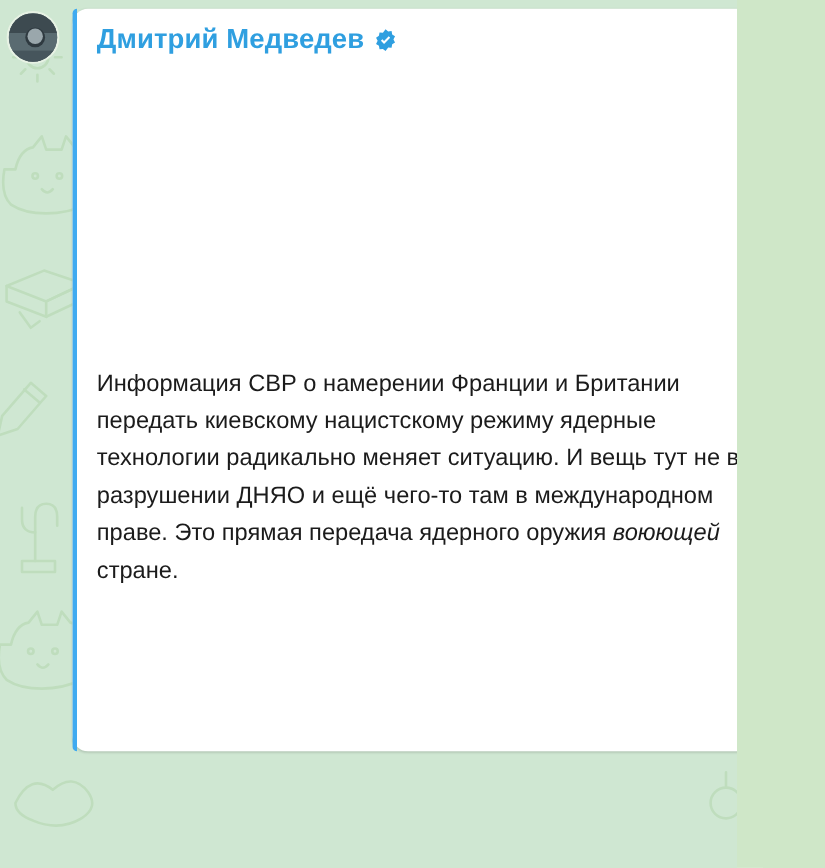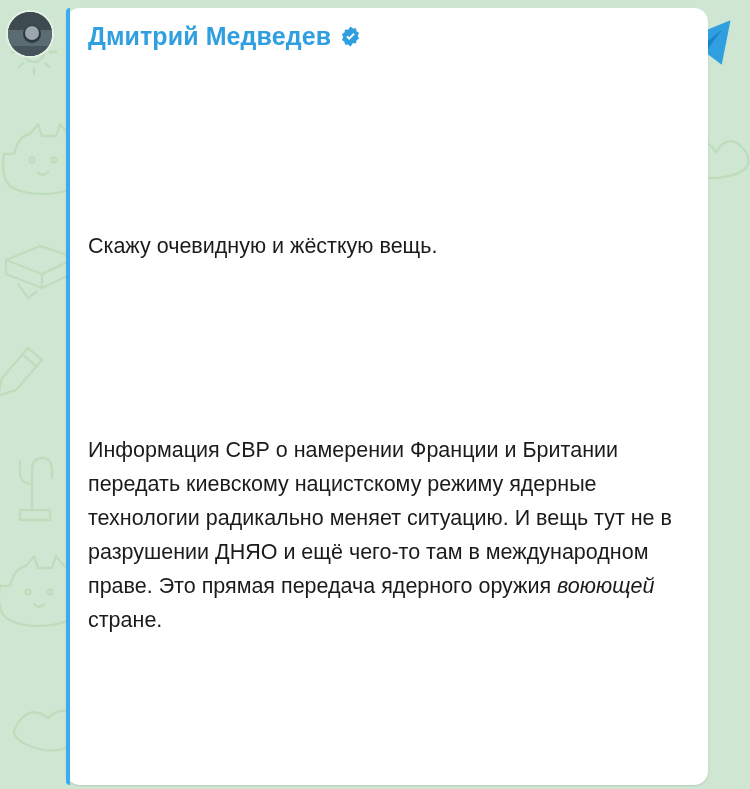--- a/index.html
+++ b/index.html
@@ -8,21 +8,21 @@
   }
   body {
     width: 750px;
     height: 789px;
     font-family: "Liberation Sans", sans-serif;
     background: #cfe7c8;
     overflow: hidden;
   }
   #screen {
     position: relative;
-    width: 750px;
+    width: 670px;
     height: 789px;
     background: #cfe7d2;
     overflow: hidden;
   }
   
   .doodle-layer {
     position: absolute;
     inset: 0;
     opacity: 0.55;
     pointer-events: none;
@@ -181,21 +181,20 @@
     <div class="author-row">
       <span class="author-name">Дмитрий Медведев</span>
       <svg class="verified" viewBox="0 0 24 24">
         <path fill="#2f9fe0" d="M12 1.6l2.5 2.1 3.2-.3.6 3.2 2.7 1.8-1.5 2.9 1.5 2.9-2.7 1.8-.6 3.2-3.2-.3L12 22.4 9.5 20.3l-3.2.3-.6-3.2-2.7-1.8L4.5 12.6 3 9.7l2.7-1.8.6-3.2 3.2.3z"></path>
         <path fill="#ffffff" d="M10.6 15.6l-3-3 1.4-1.4 1.6 1.6 4.4-4.4 1.4 1.4z"></path>
       </svg>
     </div>
 
     <div class="msg-text">
       <div class="gap"></div>
-      <div class="para">Скажу очевидную и жёсткую вещь.</div>
       <div class="gap"></div>
       <div class="para"><span>Информация СВР о намерении Франции и Британии передать киевскому нацистскому режиму ядерные технологии радикально меняет ситуацию. И вещь тут не в разрушении ДНЯО и ещё чего-то там в международном праве. Это прямая передача ядерного оружия </span><span class="ital">воюющей</span><span> стране.</span></div>
       
       
     </div>
 
   </div>
 </div>
 
 </body></html>

